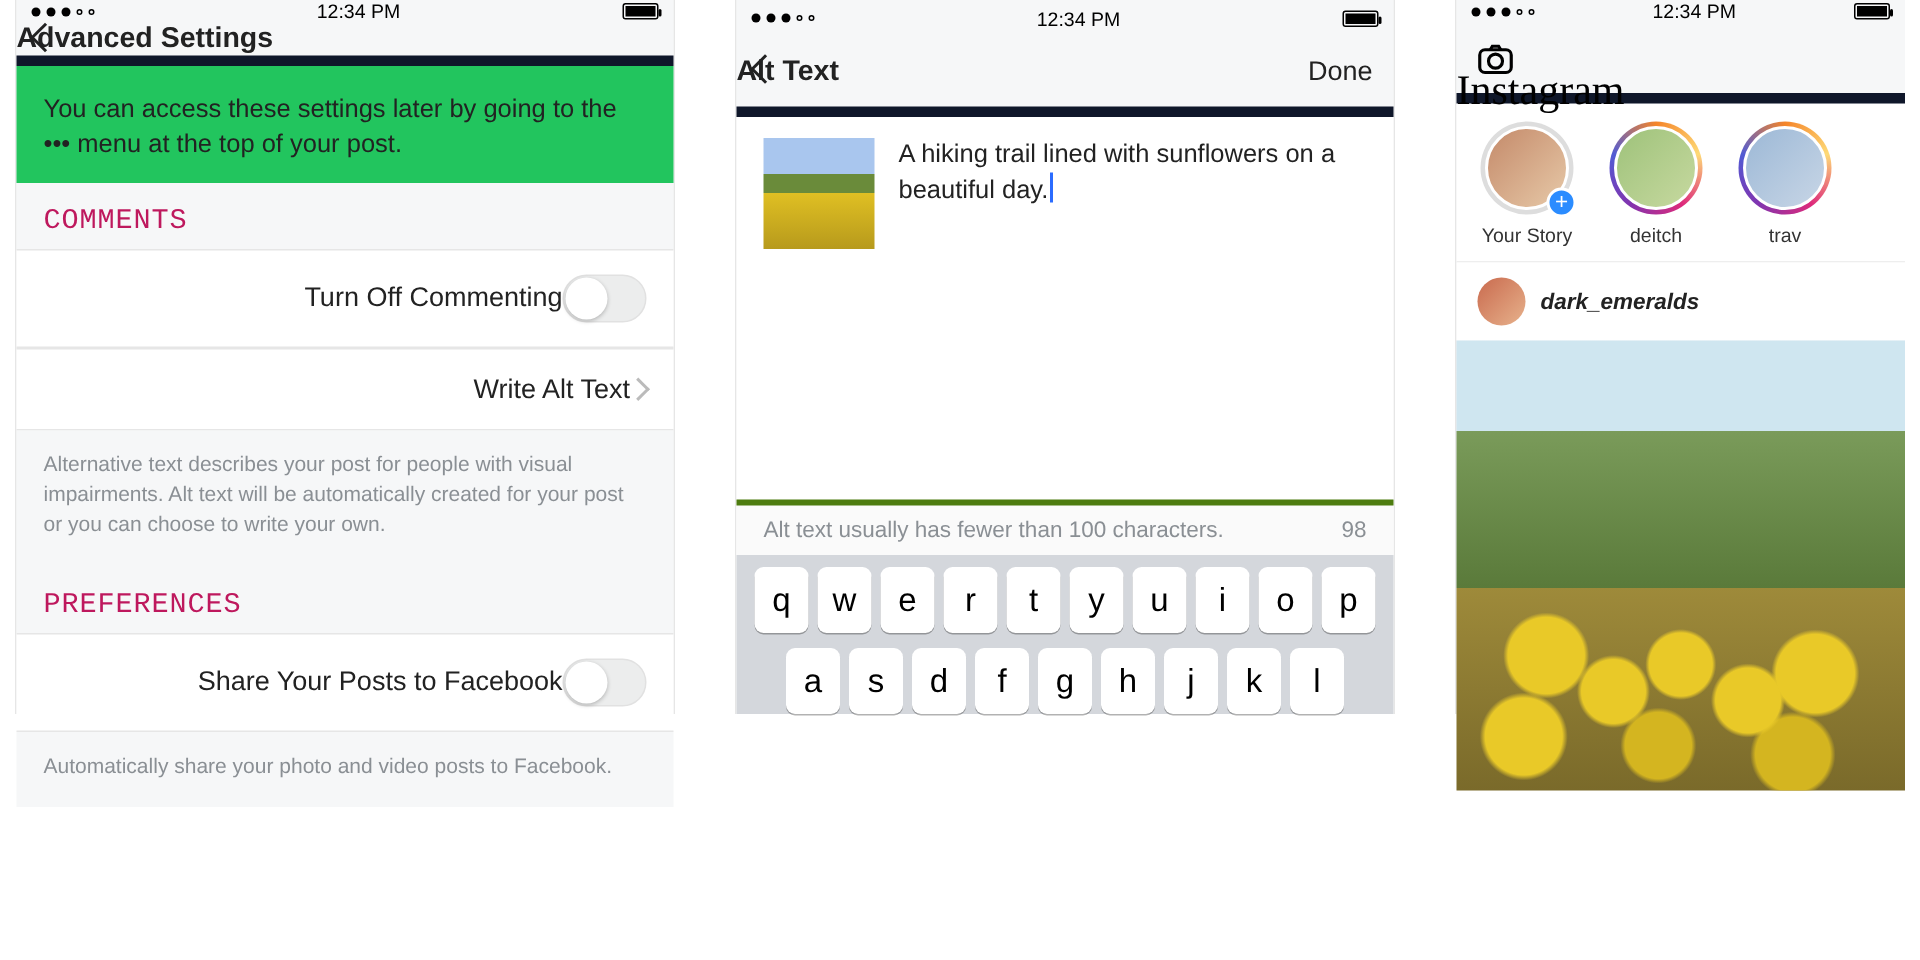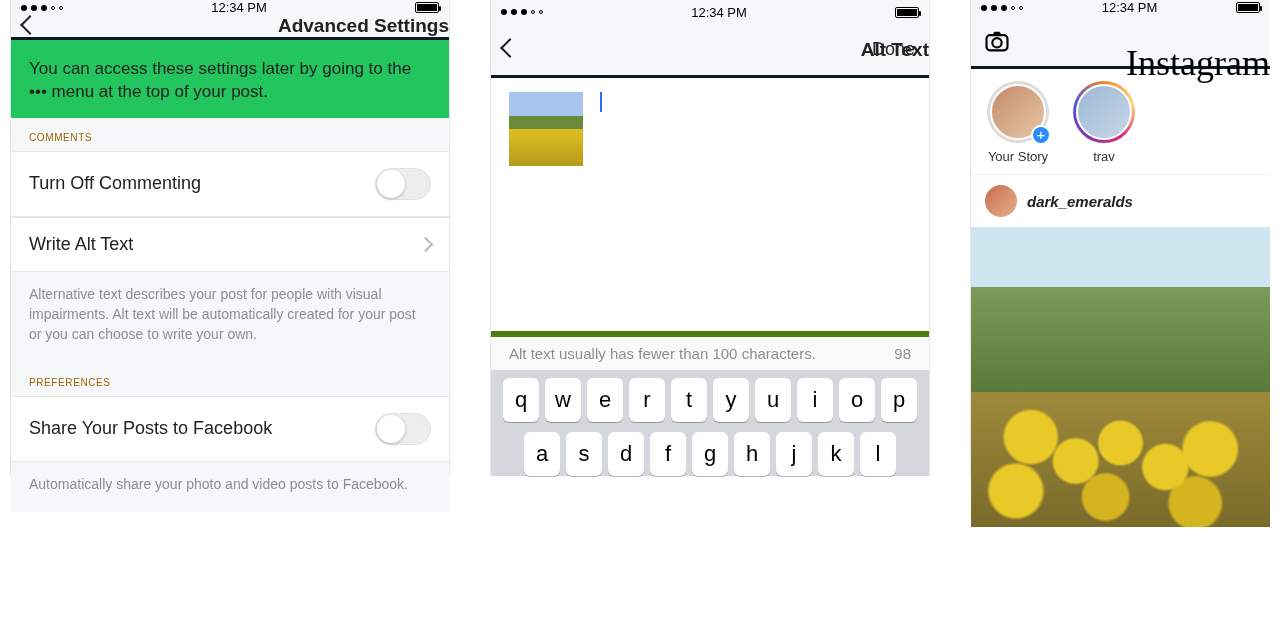--- a/index.html
+++ b/index.html
@@ -45,27 +45,27 @@
   .battery {
     width: 24px; height: 11px; border: 1px solid #000; border-radius: 2px; position: relative;
   }
   .battery::after { content:""; position:absolute; right:-3px; top:3px; width:2px; height:5px; background:#000; border-radius:1px; }
   .battery-fill { position:absolute; left:1px; top:1px; bottom:1px; right:1px; background:#000; }
   
   .navbar {
     height: 54px;
     display: flex;
     align-items: center;
-    justify-content: flex-end;
+    justify-content: flex-start;
     position: relative;
-    border-bottom: 3px solid #0f172a;
+    border-bottom: 7px solid #0f172a;
     background: #f6f7f8;
   }
   .nav-title { font-weight: 600; font-size: 19px; color:#222; }
-  .nav-brand { font-family: 'Brush Script MT', cursive; font-size: 36px; font-weight:500; color:#000;margin-top:44px; }
+  .nav-brand { font-family: 'Brush Script MT', cursive; font-size: 28px; font-weight:500; color:#000;margin-top:44px; }
   .nav-left, .nav-right {
     position: absolute; top: 0; bottom: 0; display: flex; align-items: center;
     font-size: 18px; color:#222;
   }
   .nav-left { left: 12px; }
   .nav-right { right: 14px; font-size: 18px; margin-left: 16px; }
   .chevron-left::before {
     content: ""; display:inline-block; width:12px; height:12px;
     border-left: 2.5px solid #222; border-bottom: 2.5px solid #222;
     transform: rotate(45deg);
@@ -73,30 +73,31 @@
   .chevron-right-sm::before {
     content:""; display:inline-block; width:9px; height:9px;
     border-right: 2px solid #bbb; border-top: 2px solid #bbb;
     transform: rotate(45deg);
   }
   .camera-icon svg { width: 28px; height: 28px; }
   
   .intro { padding: 18px 18px 14px 18px; font-size: 17px; color:#222; line-height:1.35; background:#22c55e; }
   .section-label {
     padding: 14px 18px 8px 18px;
-    font-size: 10px; letter-spacing: 0.6px;
-    color: #a16207;
+    font-size: 19px; letter-spacing: 0.6px;
+    color: #be185d;
     background:#f6f7f8;
+    font-family:Liberation Mono, monospace;
   }
   .row {
     background: #fff;
     border-top: 1px solid #e6e6e6;
     border-bottom: 1px solid #e6e6e6;
     padding: 16px 18px;
-    display: flex; align-items: center; justify-content: space-between;
+    display: flex; align-items: center; justify-content: flex-end;
     font-size: 18px; color:#222;
   }
   .helper {
     padding: 12px 18px 18px 18px;
     font-size: 14px; line-height: 1.45;
     color: #8a8f94;
     background:#f6f7f8;
   }
   .toggle {
     width: 56px; height: 32px; border-radius: 16px;
@@ -120,21 +121,21 @@
     flex:1; font-size: 17px; color:#222; line-height:1.35; position:relative;
   }
   .cursor {
     display:inline-block; width:2px; height:20px; background:#2b6cff;
     vertical-align:-3px; margin-left:1px;
   }
   .alt-hint {
     display:flex; justify-content:space-between;
     padding: 8px 18px;
     font-size: 15px; color:#8a8f94;
-    border-top: 6px solid #4d7c0f;
+    border-top: 4px solid #4d7c0f;
     background:#fafafa;
   }
   .keyboard {
     background:#d4d7dc;
     padding: 8px 6px 0 6px;
     display:flex; flex-direction:column; gap:10px;
   }
   .krow { display:flex; gap:6px; justify-content:center; }
   .key {
     background:#fff; border-radius:6px;
@@ -260,21 +261,21 @@
         <span class="chevron-left"></span>
       </div>
     <div class="nav-title">Alt Text</div>
     <div class="nav-right">Done</div>
   </div>
 
   <div class="alt-body">
     <div class="alt-row">
       <div class="thumb"></div>
       <div class="alt-text">
-        <span class="cursor"></span>
+        <span>A hiking trail lined with sunflowers on a beautiful day.</span><span class="cursor"></span>
       </div>
     </div>
     <div style="flex:1"></div>
     <div class="alt-hint">
       <span>Alt text usually has fewer than 100 characters.</span>
       <span>98</span>
     </div>
     <div class="keyboard">
       <div class="krow" id="krow1">
           <div class="key">q</div>
@@ -334,20 +335,26 @@
   <div class="stories">
     <div class="story">
       <div class="story-ring noring">
           <div class="story-inner"></div>
           <div class="add-badge">+</div>
         </div>
       <span>Your Story</span>
     </div>
     <div class="story">
       <div class="story-ring">
+          <div class="story-inner s3"></div>
+        </div>
+      <span>deitch</span>
+    </div>
+    <div class="story">
+      <div class="story-ring">
           <div class="story-inner s4"></div>
         </div>
       <span>trav</span>
     </div>
   </div>
 
   <div class="post-header">
     <div class="post-avatar"></div>
     <div class="post-user">dark_emeralds</div>
   </div>

